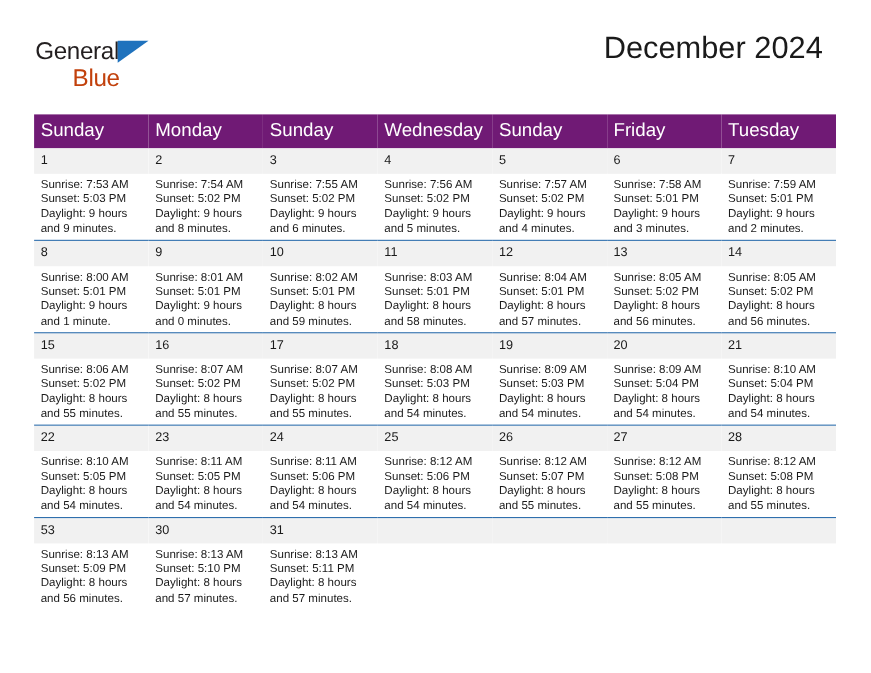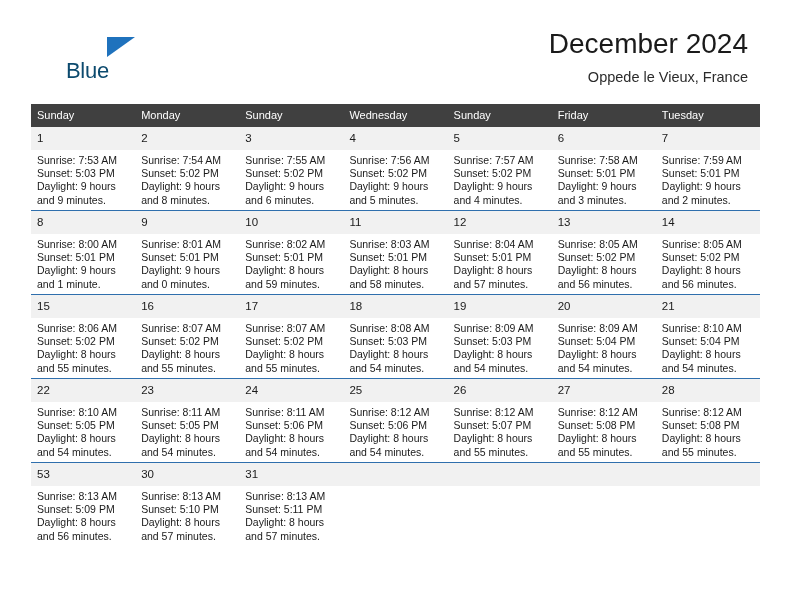--- a/index.html
+++ b/index.html
@@ -53,21 +53,21 @@
     height: 0;
     border-left: 28px solid #1f72bd;
     border-bottom: 20px solid transparent;
   }
   .logo-blue {
     position: absolute;
     left: 35px;
     top: 24px;
     font-size: 22px;
     letter-spacing: -0.3px;
-    color: #0c4a6e;
+    color: #c2410c;
     line-height: 26px;
     white-space: nowrap;
   }
   .title-block {
     position: absolute;
     right: 12px;
     top: 0px;
     text-align: right;
   }
   .cal-title {
@@ -87,23 +87,23 @@
   
   .calendar {
     position: absolute;
     left: 31px;
     top: 104px;
     width: 729px;
     border-collapse: collapse;
     table-layout: fixed;
   }
   .calendar th {
-    background: #404040;
+    background: #701a75;
     color: #ffffff;
-    font-size: 11px;
+    font-size: 17px;
     font-weight: normal;
     text-align: left;
     padding: 5px 0 6px 6px;
     height: 11px;
     border: none;
   }
   .calendar td {
     vertical-align: top;
     padding: 0;
     border: none;
@@ -136,27 +136,27 @@
   }
 </style>
 </head>
 <body>
 
 <div class="page">
 
   <div class="header">
 
     <div class="logo">
+      <span class="logo-general">General</span>
       <span class="logo-triangle"></span>
       <span class="logo-blue">Blue</span>
     </div>
 
     <div class="title-block">
       <div class="cal-title">December 2024</div>
-      <div class="cal-subtitle">Oppede le Vieux, France</div>
     </div>
 
   </div>
 
   <table class="calendar">
     <thead>
       <tr id="weekday-row">
           <th>Sunday</th>
           <th>Monday</th>
           <th>Sunday</th>

